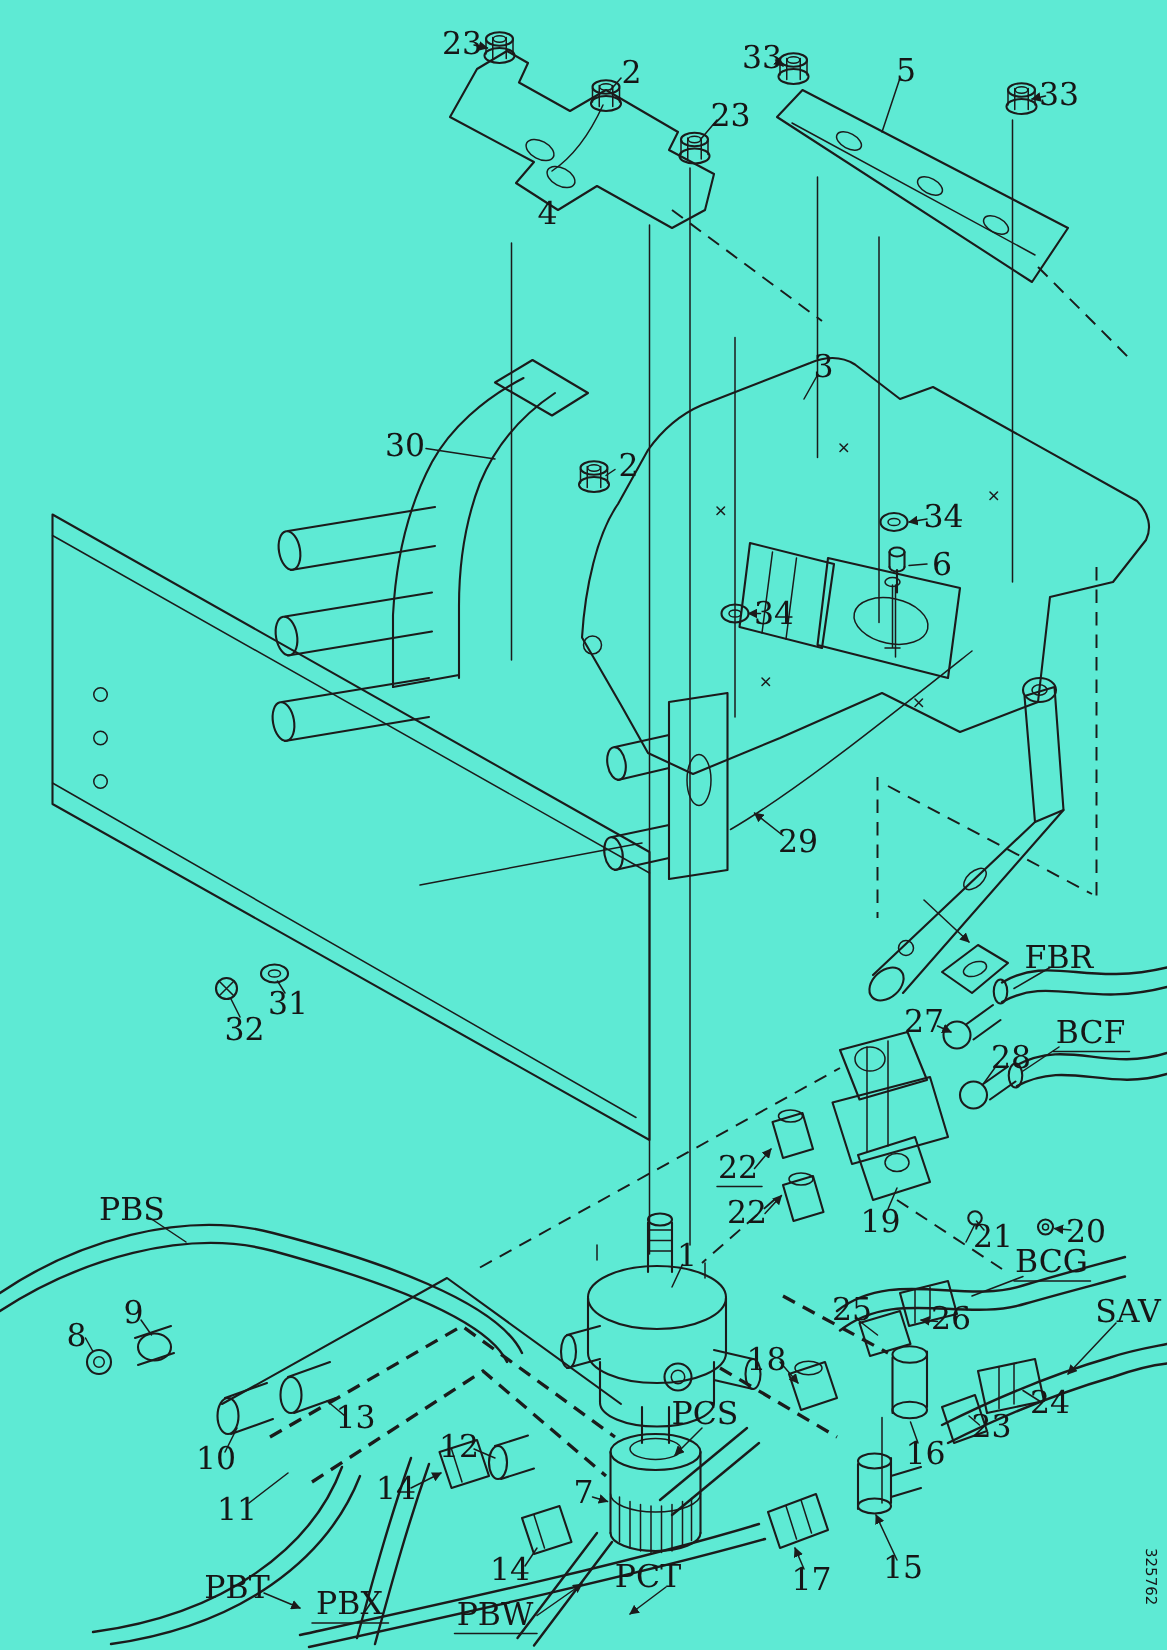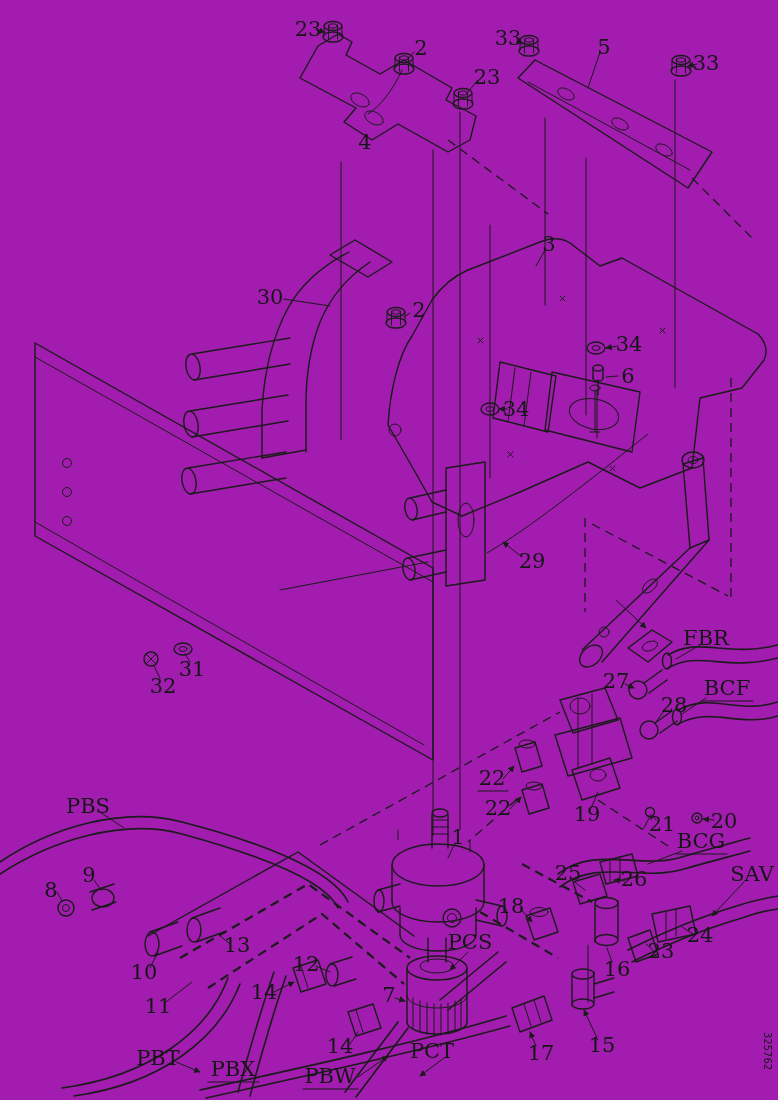--- a/index.html
+++ b/index.html
@@ -1,16 +1,16 @@
 <!DOCTYPE html>
 <html><head>
 <meta charset="utf-8">
 <style>
   html,body{margin:0;padding:0;background:#e8e8e8;}
-  .stage{position:relative;width:778px;height:1100px;background:#a21caf;margin:0 auto;overflow:hidden;}
+  .stage{position:relative;width:778px;height:1100px;background:#5eead4;margin:0 auto;overflow:hidden;}
   svg{position:absolute;left:0;top:0;}
   svg *{vector-effect:non-scaling-stroke;}
   .ln{fill:none;stroke:#1b1b1b;stroke-width:1.4;stroke-linecap:round;stroke-linejoin:round;}
   .thin{fill:none;stroke:#1b1b1b;stroke-width:1;stroke-linecap:round;}
   .hose{fill:none;stroke:#1b1b1b;stroke-width:1.6;stroke-linecap:round;}
   .dash{fill:none;stroke:#1b1b1b;stroke-width:1.3;stroke-dasharray:9 6;}
   .dashbold{fill:none;stroke:#1b1b1b;stroke-width:2.2;stroke-dasharray:9 6;stroke-linecap:butt;}
   .callout{font-family:"DejaVu Serif","Liberation Serif",serif;font-size:21px;fill:#161616;text-anchor:middle;}
   .small{font-family:"DejaVu Sans","Liberation Sans",sans-serif;font-size:10px;fill:#161616;}
 </style>

